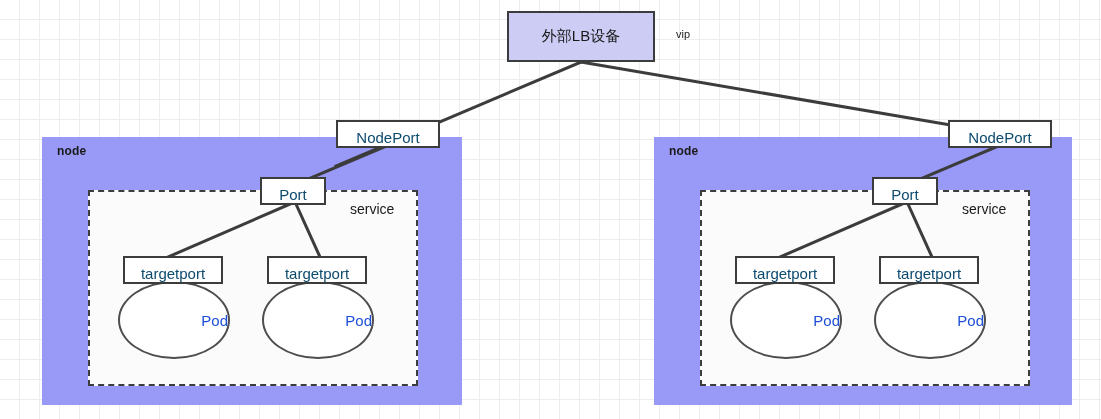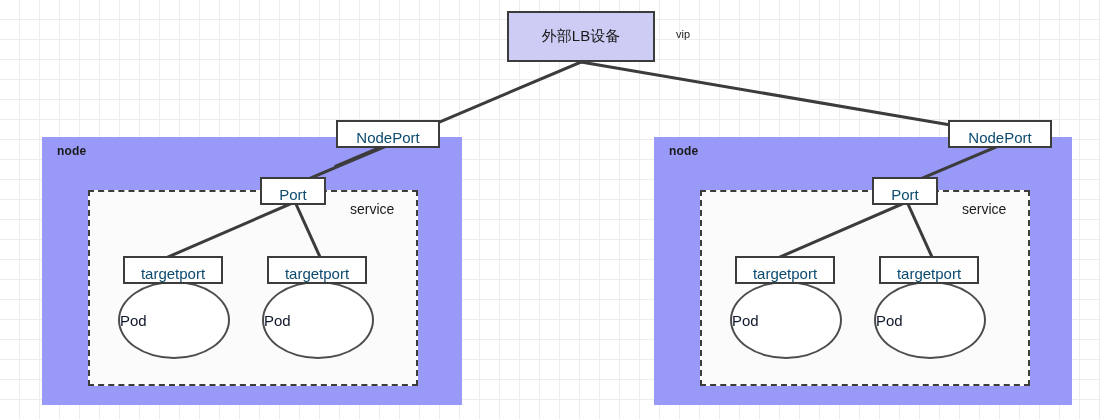--- a/index.html
+++ b/index.html
@@ -45,22 +45,22 @@
     position:absolute;
     font-size:14px;
     color:#1a1a1a;
   }
   .pod{
     position:absolute;
     background:#ffffff;
     border:2px solid #4d4d4d;
     border-radius:50%;
     box-sizing:border-box;
-    display:flex;align-items:center;justify-content:flex-start;
-    font-size:15px;color:#0f172a;
+    display:flex;align-items:center;justify-content:flex-end;
+    font-size:15px;color:#1d4ed8;
   }
   .rect{
     position:absolute;
     background:#ffffff;
     border:2px solid #3c3c3c;
     box-sizing:border-box;
     display:flex;align-items:flex-end;justify-content:center;
     font-size:15px;color:#0c4a6e;
     white-space:nowrap;
   }

